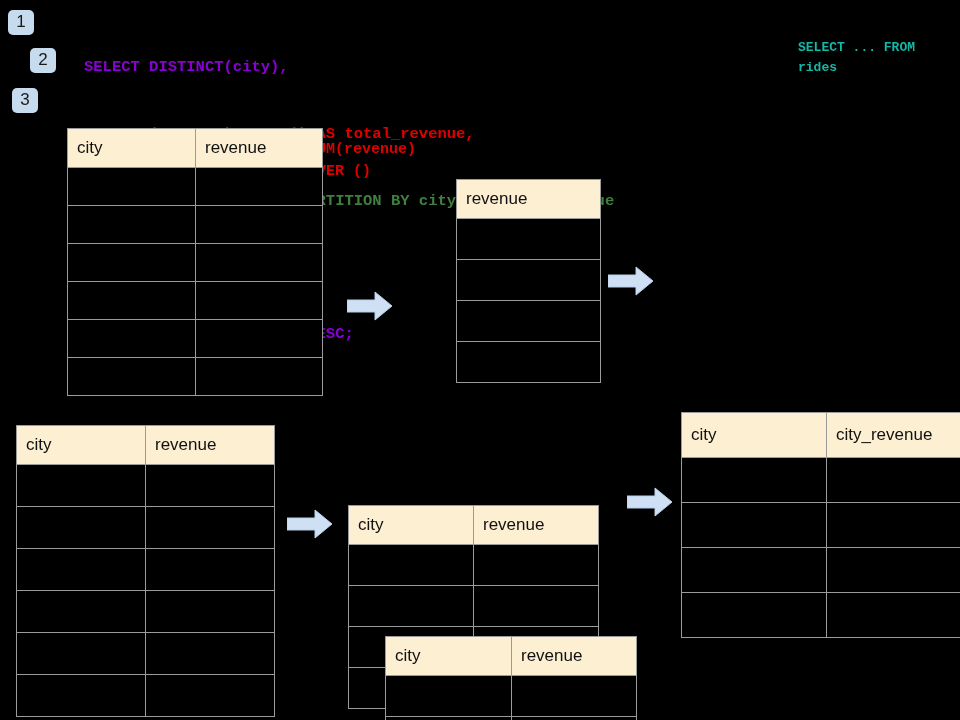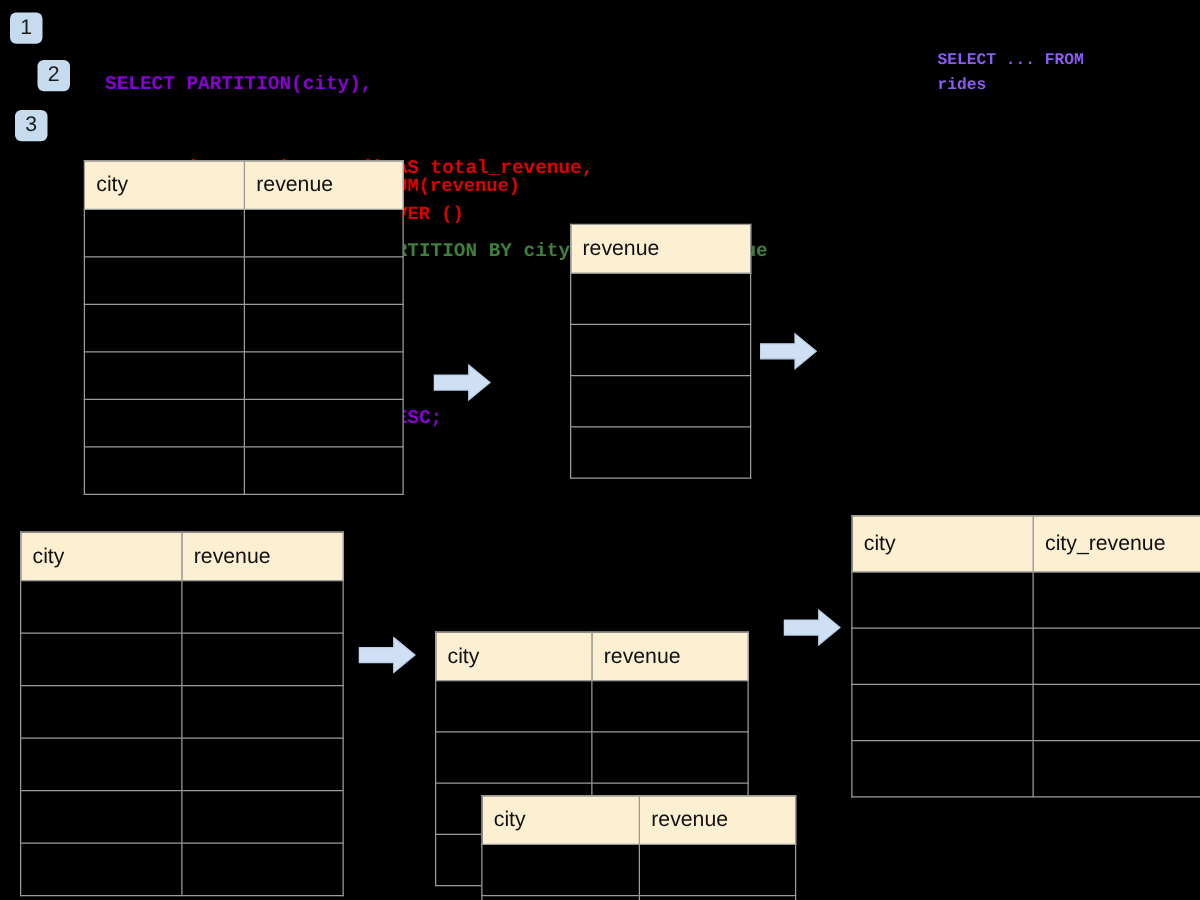--- a/index.html
+++ b/index.html
@@ -54,21 +54,22 @@
     line-height: 22px;
     font-size: 15px;
   }
   .annot-small {
     position: absolute;
     font-family: "Liberation Mono", monospace;
     font-weight: bold;
     white-space: pre;
     line-height: 20px;
     font-size: 13px;
-    color: #8b5cf6;
+    color: #14b8a6;
+    margin-left: 48px;
   }
 
   
   .tbl {
     position: absolute;
     border-collapse: collapse;
     table-layout: fixed;
     background: #000000;
     font-family: "Liberation Sans", sans-serif;
   }
@@ -95,21 +96,21 @@
 </head>
 <body>
 
 <div id="canvas">
 
   <div class="step-badge" style="left:8px; top:10px;">1</div>
   <div class="step-badge" style="left:30px; top:48px;">2</div>
   <div class="step-badge" style="left:12px; top:88px;">3</div>
 
   <div class="sql-block" style="left:84px; top:12px;">
-    <div class="sql-line c-purple">SELECT PARTITION(city),</div>
+    <div class="sql-line c-purple">SELECT DISTINCT(city),</div>
     <div class="sql-line c-red">    SUM(revenue) OVER () AS total_revenue,</div>
     <div class="sql-line c-green">    SUM(revenue) OVER (PARTITION BY city) as city_revenue</div>
     <div class="sql-line c-purple">  FROM rides</div>
     <div class="sql-line c-purple">  ORDER by city_revenue DESC;</div>
   </div>
 
   <div class="annot-small" style="left:750px; top:38px;">SELECT ... FROM
 rides</div>
 
   <div class="annot c-red" style="left:308px; top:139px;">SUM(revenue)

